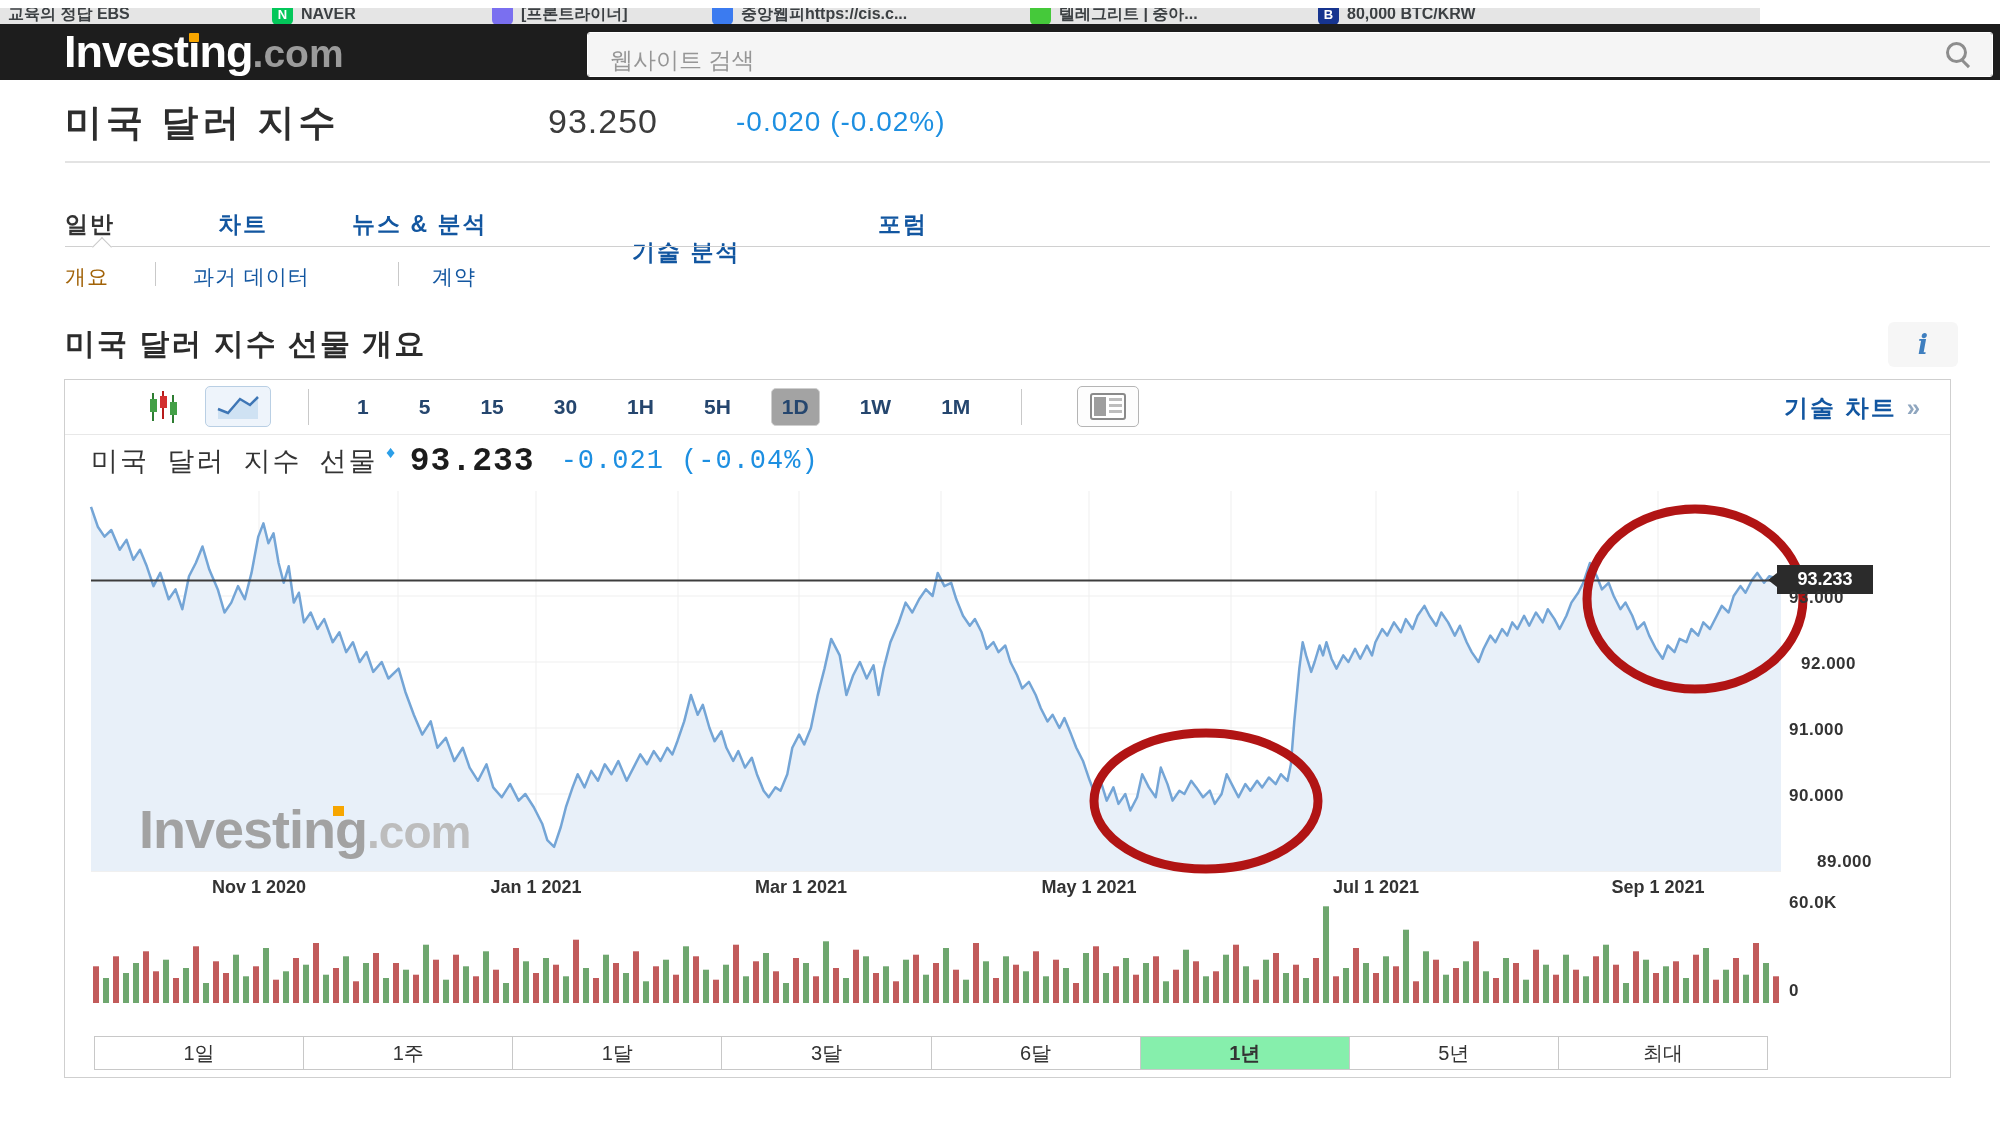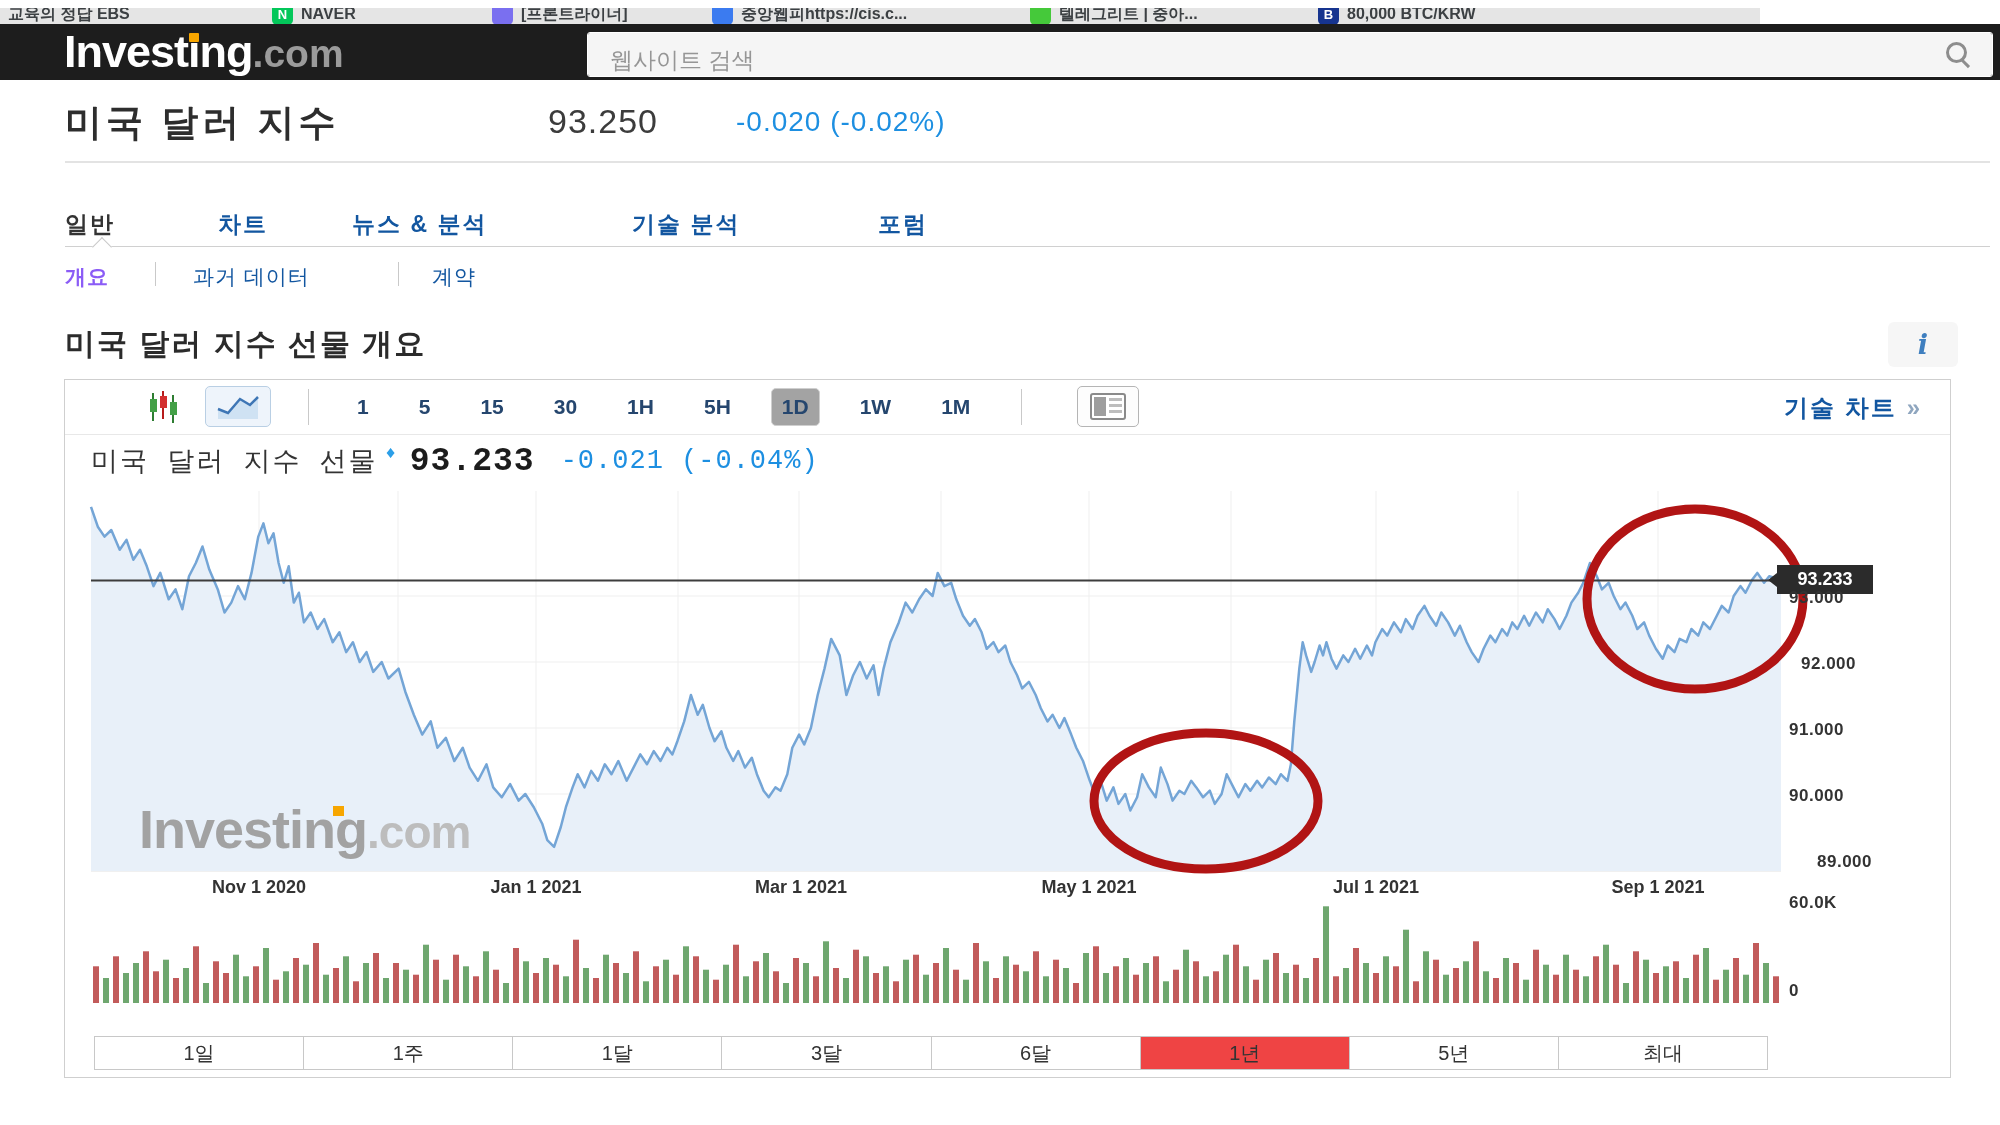--- a/index.html
+++ b/index.html
@@ -31,21 +31,21 @@
   .inst-change{position:absolute;left:736px;top:106px;font-size:28px;color:#1d8fe1;letter-spacing:1px;}
   .divider-1{position:absolute;left:65px;top:161px;width:1925px;height:2px;background:#e3e3e3;}
 
   
   .tab{position:absolute;top:209px;font-size:23px;font-weight:bold;color:#1256a0;letter-spacing:2px;cursor:pointer;}
   .tab.active{color:#333;}
   .tabs-divider{position:absolute;left:65px;top:246px;width:1925px;height:1px;background:#d0d0d0;}
   .tabs-caret{position:absolute;left:95px;top:240px;width:13px;height:13px;background:#fff;
               border-left:1px solid #c9c9c9;border-top:1px solid #c9c9c9;transform:rotate(45deg);}
   .subnav-item{position:absolute;top:263px;font-size:21px;color:#1256a0;letter-spacing:1px;cursor:pointer;}
-  .subnav-item.active{color:#8b5cf6;font-weight:bold;}
+  .subnav-item.active{color:#a16207;font-weight:normal;}
   .subnav-sep{position:absolute;top:262px;width:1px;height:24px;background:#c9c9c9;}
 
   
   .section-heading{position:absolute;left:65px;top:324px;font-size:30px;font-weight:bold;color:#2b2b2b;letter-spacing:2px;}
   .info-btn{position:absolute;left:1888px;top:322px;width:70px;height:45px;background:#f6f6f6;border-radius:6px;
             display:flex;align-items:center;justify-content:center;cursor:pointer;
             font-family:"DejaVu Serif","Liberation Serif",serif;font-style:italic;font-weight:bold;font-size:27px;color:#3f7fbf;}
 
   
   .chartbox{position:absolute;left:64px;top:379px;width:1887px;height:699px;background:#fff;border:1px solid #cfcfcf;box-sizing:border-box;}
@@ -74,21 +74,21 @@
   .price-tag::before{content:"";position:absolute;left:-9px;top:8px;border-right:9px solid #2b2b2b;
              border-top:7px solid transparent;border-bottom:7px solid transparent;}
   .y-label{position:absolute;left:1724px;width:110px;font-size:17px;font-weight:bold;color:#333;letter-spacing:0.5px;}
   .x-label{position:absolute;top:497px;width:160px;text-align:center;font-size:18px;font-weight:600;color:#333;}
 
   .ranges{position:absolute;left:29px;top:656px;width:1674px;height:34px;display:flex;
           border:1px solid #c8c8c8;box-sizing:border-box;background:#fff;}
   .range-btn{flex:1;display:flex;align-items:center;justify-content:center;font-size:20px;color:#333;
              border-right:1px solid #c8c8c8;cursor:pointer;}
   .range-btn:last-child{border-right:none;}
-  .range-btn.active{background:#ef4444;font-weight:normal;}
+  .range-btn.active{background:#86efac;font-weight:bold;}
 </style>
 </head>
 <body>
 
 <div class="stage">
 
   <div class="bookmarks" id="bookmarks">
       <div class="bm-item" style="left: 8px;">
         <span class="bm-label">교육의 정답 EBS</span>
       </div>
@@ -125,21 +125,21 @@
 
   <div class="inst-title">미국 달러 지수</div>
   <div class="inst-price">93.250</div>
   <div class="inst-change">-0.020 (-0.02%)</div>
   <div class="divider-1"></div>
 
   <div id="tabs">
       <div class="tab active" style="left: 65px;">일반</div>
       <div class="tab" style="left: 218px;">차트</div>
       <div class="tab" style="left: 352px;">뉴스 &amp; 분석</div>
-      <div class="tab" style="left: 632px;">기술 분석</div>
+      <div class="tab" style="left: 632px; margin-top: 28px;">기술 분석</div>
       <div class="tab" style="left: 878px;">포럼</div>
     </div>
   <div class="tabs-divider"></div>
   <div class="tabs-caret"></div>
   <div id="subnav">
       <div class="subnav-item active" style="left: 65px;">개요</div>
       <div class="subnav-item" style="left: 193px;">과거 데이터</div>
       <div class="subnav-item" style="left: 432px;">계약</div>
       <div class="subnav-sep" style="left: 155px;"></div>
       <div class="subnav-sep" style="left: 398px;"></div>

